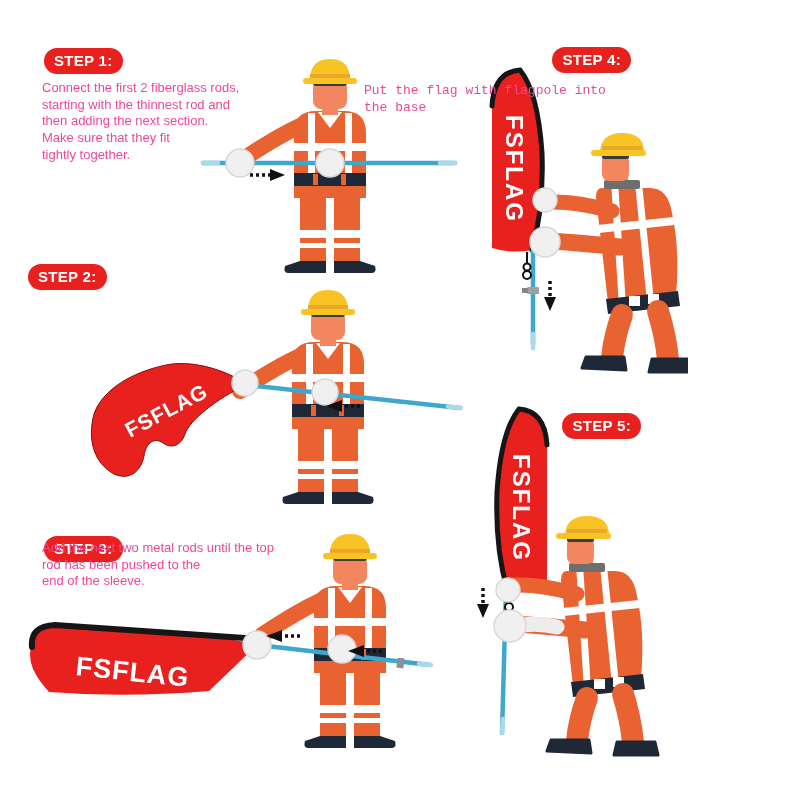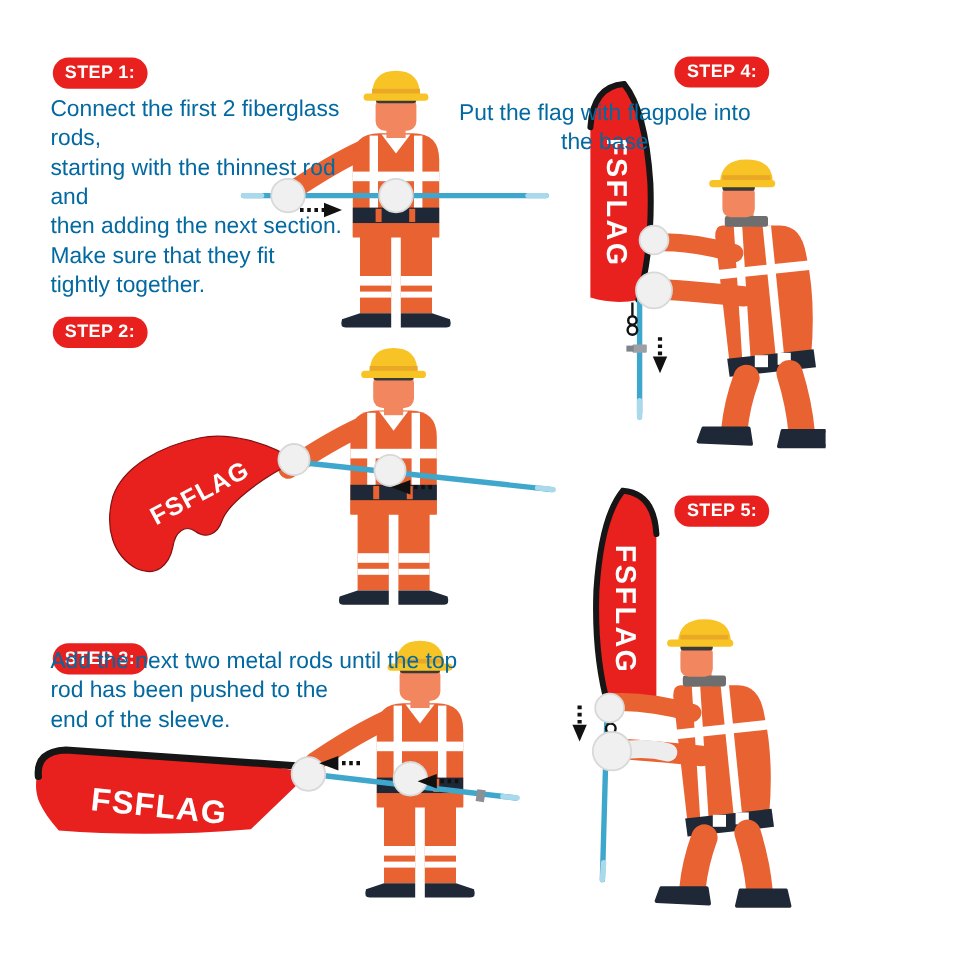--- a/index.html
+++ b/index.html
@@ -1,22 +1,22 @@
 <!DOCTYPE html>
 <html><head>
 <meta charset="utf-8">
 <style>
   html,body{margin:0;padding:0;background:#ffffff;}
   .canvas{position:relative;width:688px;height:800px;background:#ffffff;overflow:hidden;
           font-family:"Liberation Sans",sans-serif;}
   .badge{position:absolute;background:#e8201e;color:#ffffff;font-weight:bold;font-size:15px;
          line-height:1;padding:5px 10px 6px 10px;border-radius:13px;z-index:2;letter-spacing:.3px;}
-  .step-text{position:absolute;font-size:19px;line-height:1.28;color:#0369a1;
+  .step-text{position:absolute;font-size:13px;line-height:1.28;color:#ec4899;
              white-space:pre-line;z-index:2;}
-  .right{text-align:center;}
+  .right{text-align:left;font-family:Liberation Mono, monospace;}
   .scene{position:absolute;z-index:1;}
   .flag-text{font-family:"Liberation Sans",sans-serif;font-weight:bold;fill:#ffffff;}
   .rod{stroke:#3fa7cc;stroke-width:4.5;stroke-linecap:round;}
   .rod-tip{stroke:#a9d9ea;stroke-width:4.5;stroke-linecap:round;}
   .hand{fill:#f0f0f0;stroke:#d8d8d8;stroke-width:1.5;}
   .dash{stroke:#111111;stroke-width:3.5;stroke-dasharray:3 3;fill:none;}
   .ah{fill:#111111;}
 </style>
 </head>
 <body>
@@ -96,21 +96,21 @@
       <line class="rod-tip" x1="250" y1="111" x2="265" y2="111"></line>
     </g>
     <circle class="hand" cx="50" cy="111" r="14"></circle>
     <circle class="hand" cx="140" cy="111" r="14"></circle>
     <g>
       <line class="dash" x1="60" y1="123" x2="80" y2="123"></line>
       <polygon class="ah" points="80,117 80,129 95,123"></polygon>
     </g>
   </svg>
 
-  <div class="badge" style="left:44px;top:264px">STEP 2:</div>
+  <div class="badge" style="left:28px;top:264px">STEP 2:</div>
   <svg class="scene" style="left:60px;top:280px" width="420" height="228">
     <use href="#worker-front" transform="translate(188,6)"></use>
     <g>
       <path d="M187,104 C162,88 130,80 106,85 C72,92 42,110 34,134 C27,160 34,183 54,194 C70,201 81,191 84,176 C86,162 95,157 103,163 C111,169 121,166 125,154 C130,140 155,120 187,104 Z" fill="#e8201e" stroke="#801010" stroke-width="1"></path>
       <text class="flag-text" transform="translate(70,158) rotate(-28)" font-size="21" letter-spacing="1">FSFLAG</text>
     </g>
     <g>
       <line class="rod" x1="187" y1="105" x2="400" y2="128"></line>
       <line class="rod-tip" x1="388" y1="126.5" x2="401" y2="128"></line>
     </g>
@@ -143,21 +143,21 @@
     <g>
       <polygon class="ah" points="241,111 257,105 257,117"></polygon>
       <line class="dash" x1="260" y1="111" x2="276" y2="111"></line>
     </g>
     <g>
       <polygon class="ah" points="323,126 339,120 339,132"></polygon>
       <line class="dash" x1="342" y1="126" x2="358" y2="126"></line>
     </g>
   </svg>
 
-  <div class="badge" style="right:47px;top:47px">STEP 4:</div>
+  <div class="badge" style="right:57px;top:47px">STEP 4:</div>
   <div class="step-text right" style="right:44px;top:83px;width:280px">Put the flag with flagpole into
 the base</div>
   <svg class="scene" style="left:470px;top:58px" width="230" height="320">
     <use href="#flag-shape" transform="translate(14,0)"></use>
     <text class="flag-text" transform="translate(36,57) rotate(90)" font-size="24" letter-spacing="2">FSFLAG</text>
     <g>
       <line class="rod" x1="63" y1="192" x2="63" y2="286"></line>
       <line class="rod-tip" x1="63" y1="276" x2="63" y2="290"></line>
     </g>
     <g>

